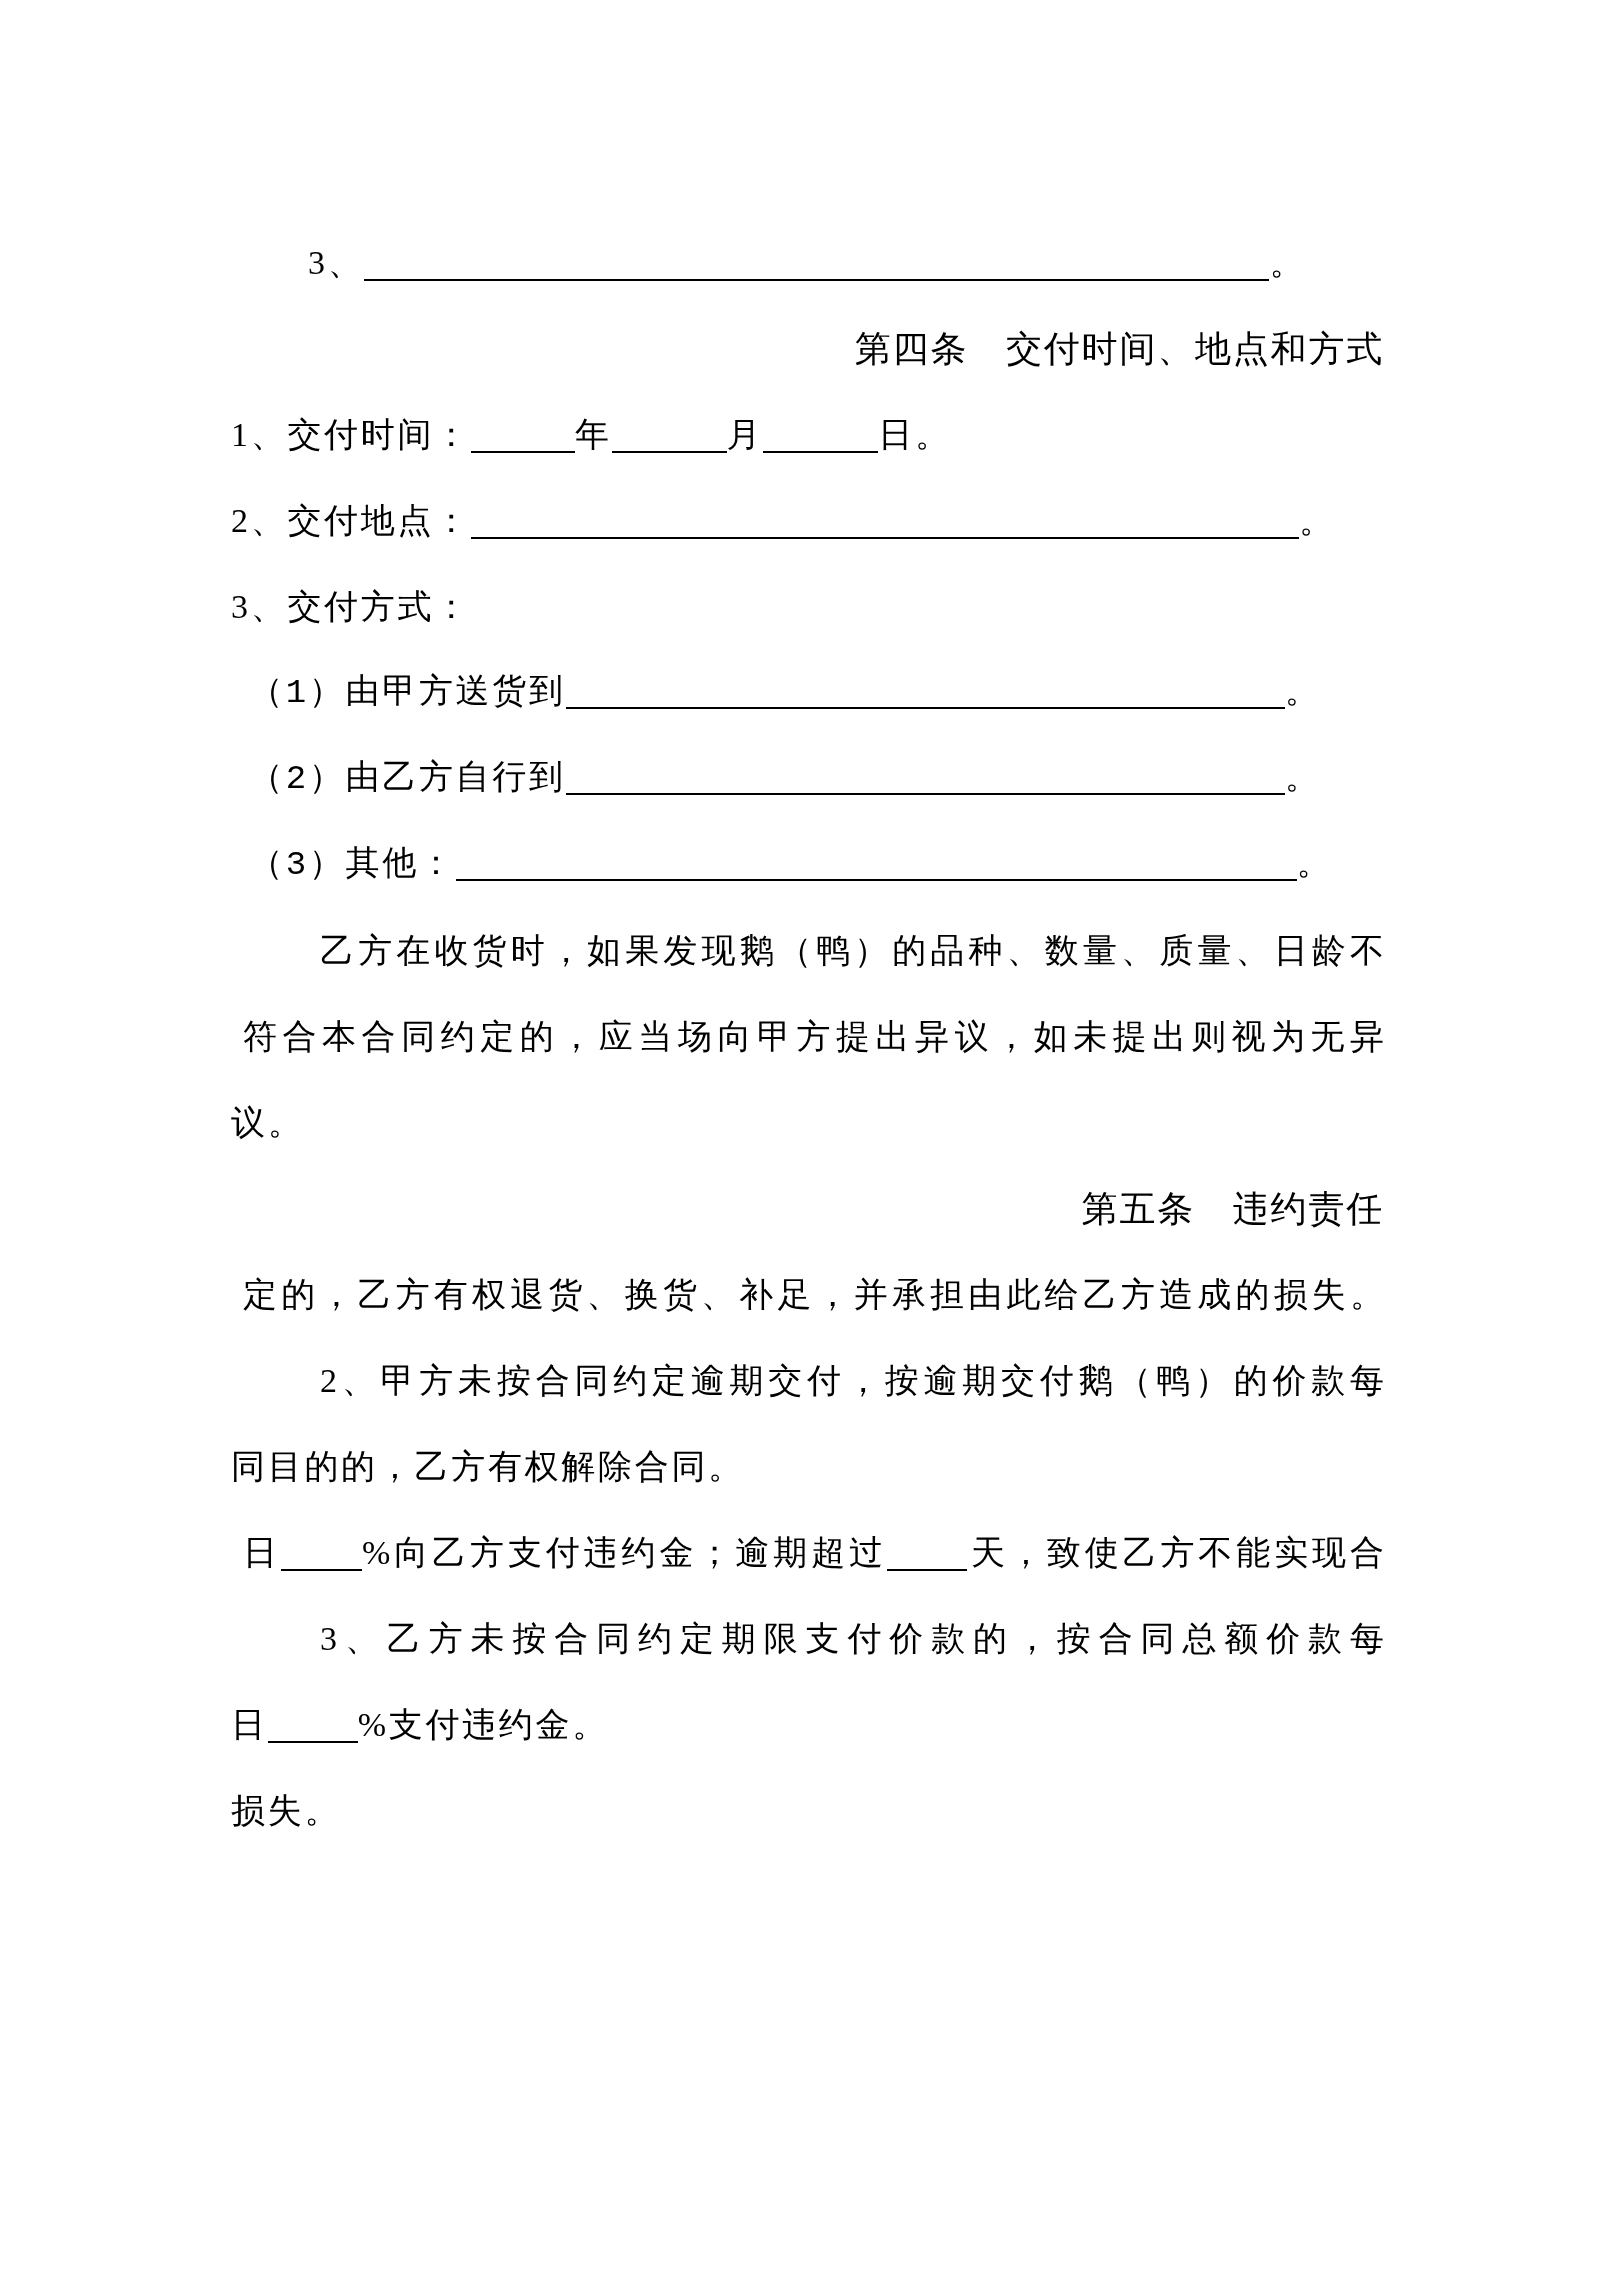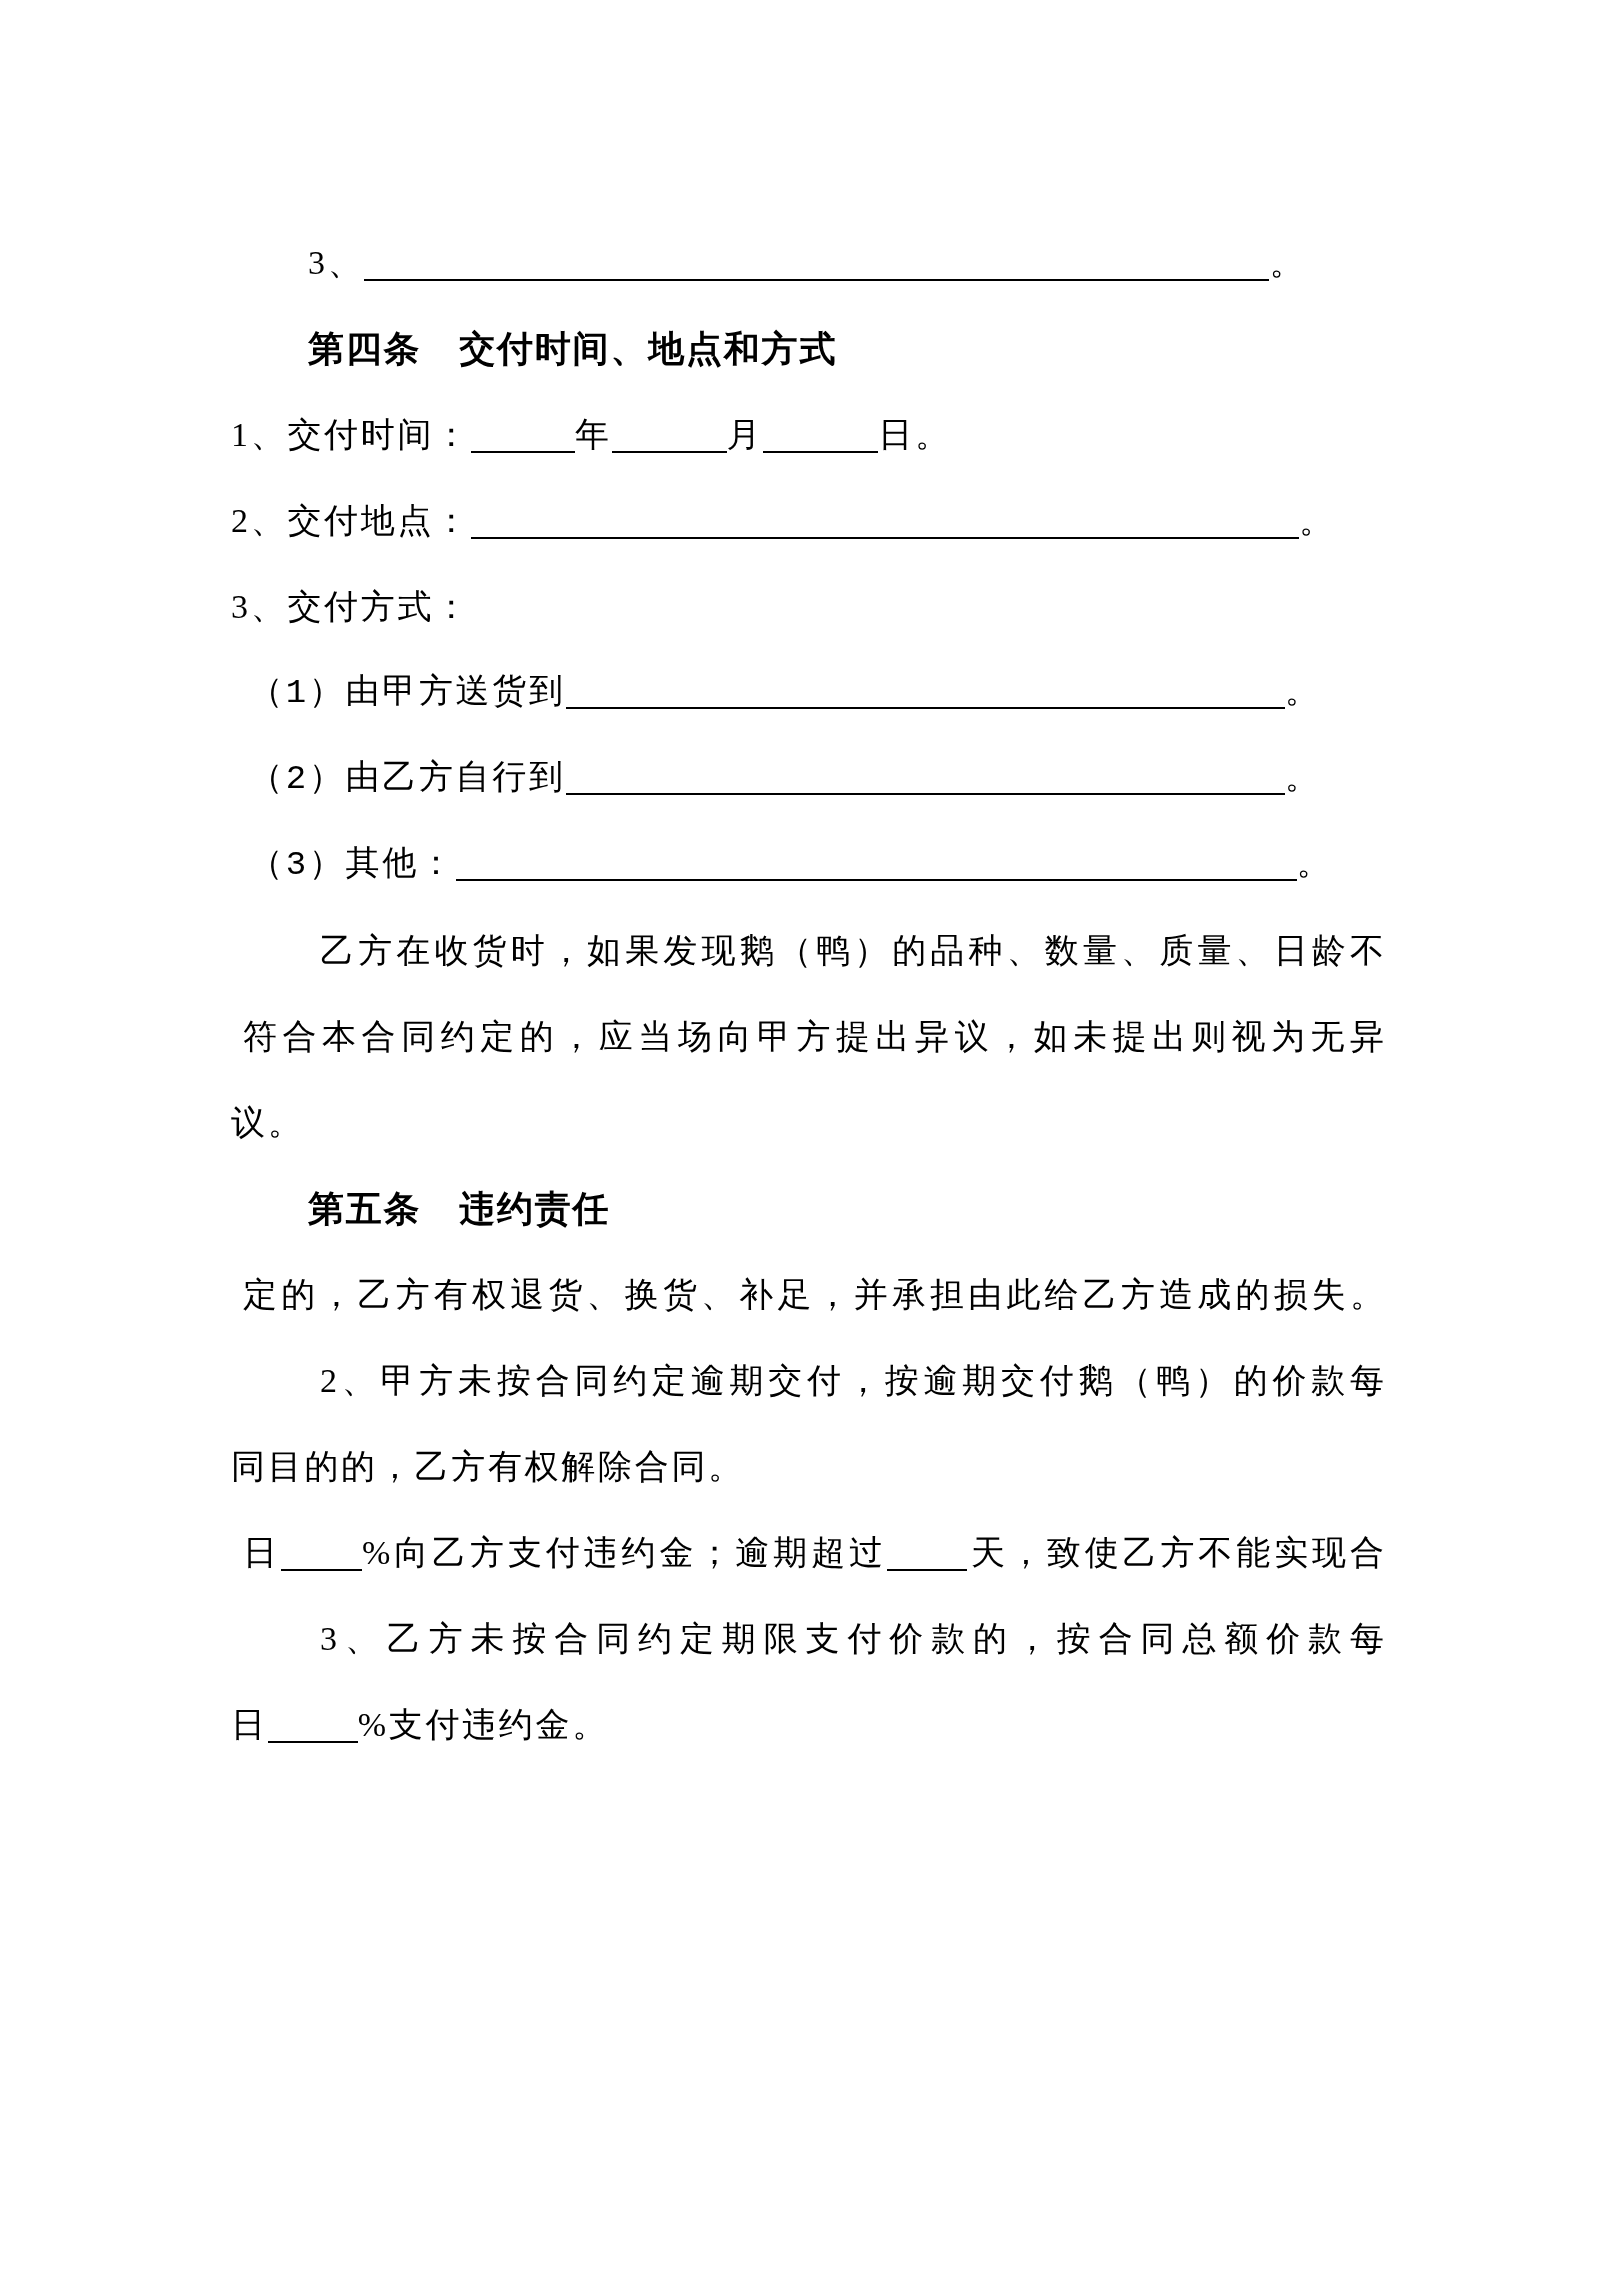--- a/index.html
+++ b/index.html
@@ -32,24 +32,24 @@
     letter-spacing: 2.7px;
   }
   .line.justify {
     white-space: nowrap;
     text-align: justify;
     text-align-last: justify;
     text-justify: inter-character;
     margin-left: 12px;
   }
   .line.heading {
-    font-weight: bold;
+    font-weight: normal;
     font-size: 36px;
     letter-spacing: 1.8px;
-    text-align: left;
+    text-align: right;
   }
   .indent2 { padding-left: 77px; }
   .paren   { padding-left: 18px; font-family: Liberation Mono, monospace; }
   .base    { padding-left: 0; }
   .blank {
     display: inline-block;
     height: 1.8px;
     border-bottom: 2.7px solid #000000;
     vertical-align: -7.2px;
   }
@@ -70,15 +70,16 @@
       <div class="line justify indent2"><span class="text">乙方在收货时，如果发现鹅（鸭）的品种、数量、质量、日龄不</span></div>
       <div class="line justify base"><span class="text">符合本合同约定的，应当场向甲方提出异议，如未提出则视为无异</span></div>
       <div class="line form base"><span class="text">议。</span></div>
       <div class="line heading indent2"><span class="text">第五条　违约责任</span></div>
       <div class="line justify base"><span class="text">定的，乙方有权退货、换货、补足，并承担由此给乙方造成的损失。</span></div>
       <div class="line justify indent2"><span class="text">2、甲方未按合同约定逾期交付，按逾期交付鹅（鸭）的价款每</span></div>
       <div class="line form base"><span class="text">同目的的，乙方有权解除合同。</span></div>
       <div class="line justify base"><span class="text">日</span><span class="blank" style="width: 81px;"></span><span class="text">%向乙方支付违约金；逾期超过</span><span class="blank" style="width: 80px;"></span><span class="text">天，致使乙方不能实现合</span></div>
       <div class="line justify indent2"><span class="text">3、乙方未按合同约定期限支付价款的，按合同总额价款每</span></div>
       <div class="line form base"><span class="text">日</span><span class="blank" style="width: 90px;"></span><span class="text">%支付违约金。</span></div>
+      <div class="line form base"><span class="text">损失。</span></div>
     </div>
 </div>
 
 
 </body></html>

